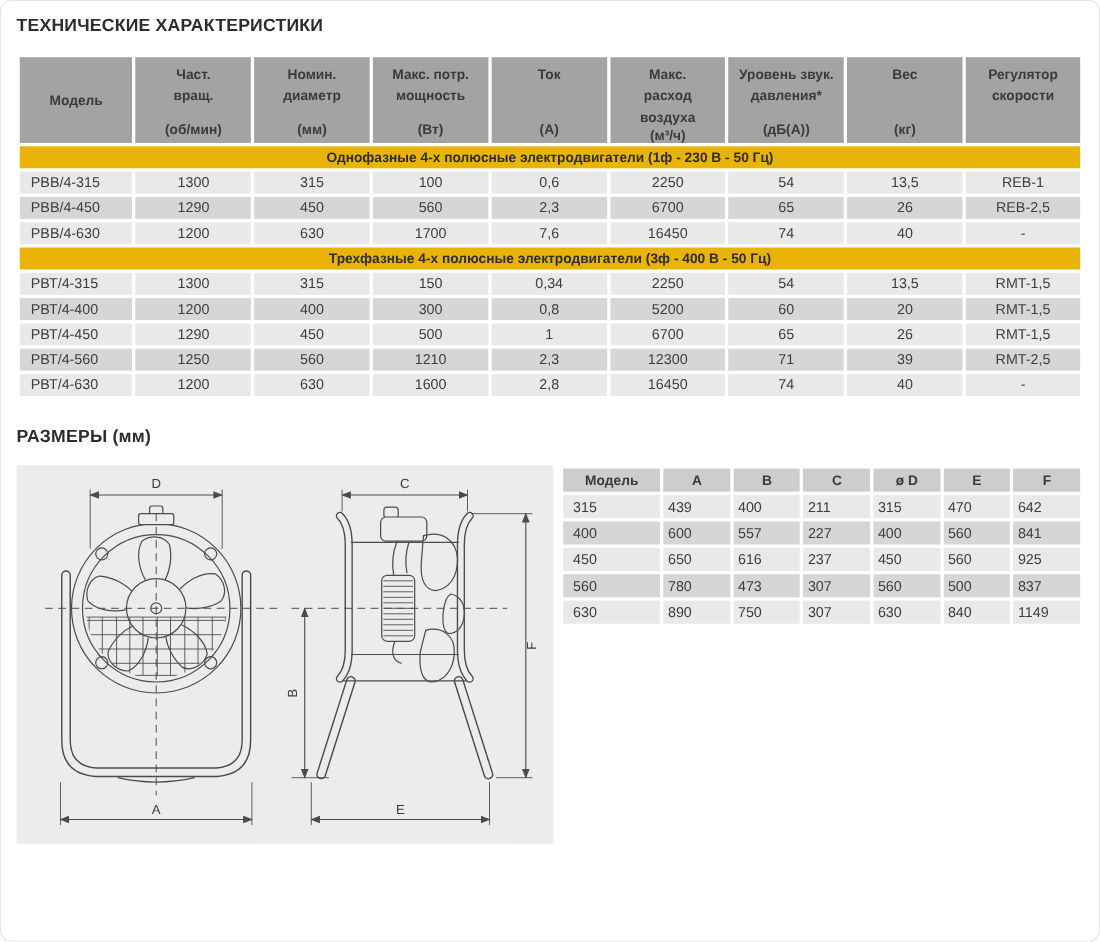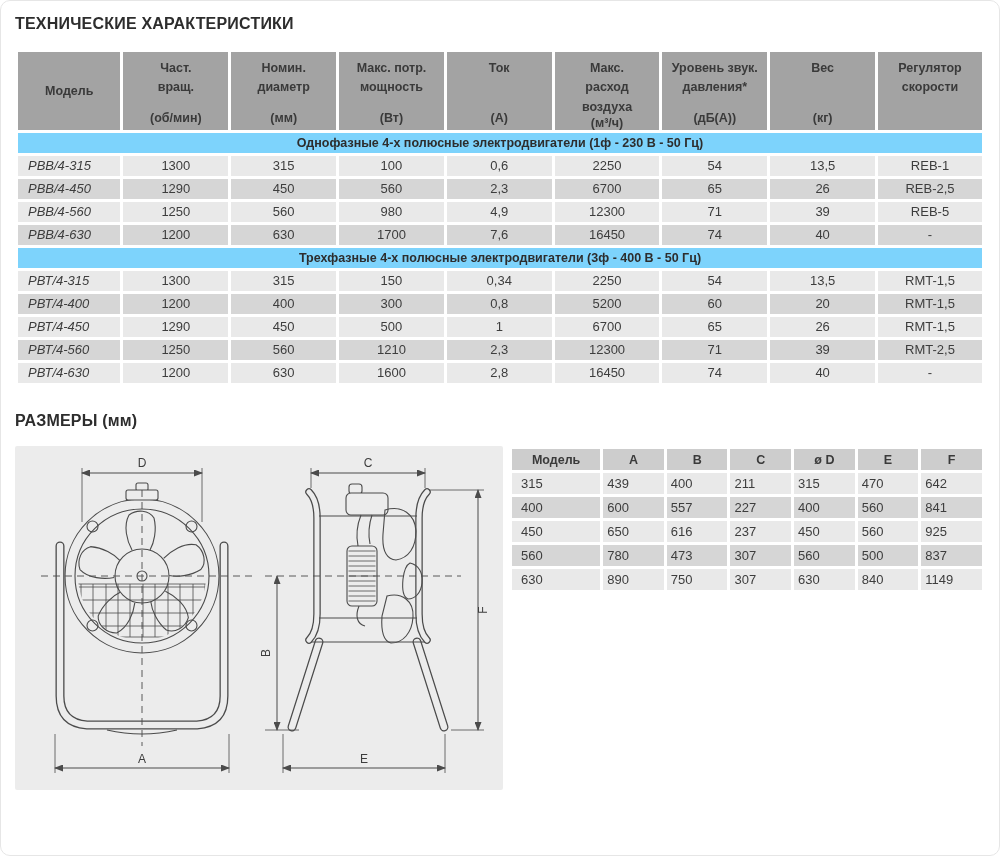--- a/index.html
+++ b/index.html
@@ -14,22 +14,22 @@
   .spec col{width:11.15%;} .spec col.c1{width:10.9%;} .spec col.c9{width:auto;}
   .spec th{background:#a3a3a3;font-weight:bold;font-size:12.5px;color:#3a3a3a;
            vertical-align:top;padding:7px 2px 6px;height:78px;box-sizing:border-box;}
   .hwrap{display:flex;flex-direction:column;justify-content:space-between;align-items:center;height:65px;}
   th.model .hwrap{justify-content:center;}
   .hname{white-space:pre-line;line-height:1.55;}
   .hunit{line-height:1;}
   .spec td{background:#e9e9e9;text-align:center;font-size:13px;height:20px;
            padding:0 4px;line-height:20px;white-space:nowrap;overflow:hidden;}
   .spec tbody.data tr:nth-child(even) td{background:#d6d6d6;}
-  .spec tbody.data td:first-child{text-align:left;padding-left:10px;font-style:italic;}
-  .spec tbody.sechead td{background:#7dd3fc;font-weight:bold;color:#2d2d2d;font-size:12.5px;height:20px;}
+  .spec tbody.data td:first-child{text-align:left;padding-left:10px;}
+  .spec tbody.sechead td{background:#eab308;font-weight:bold;color:#2d2d2d;font-size:12.5px;height:20px;}
   
   .bottom{display:flex;gap:6px;align-items:flex-start;margin-top:16px;}
   .panel{flex:none;width:488px;height:344px;background:#ececec;border-radius:2px;}
   .panel svg{display:block;width:488px;height:344px;}
   table.dims{flex:1;}
   .dims col{width:13.4%;} .dims col.c1{width:19.5%;}
   .dims th{background:#cdcdcd;font-weight:bold;font-size:12.5px;color:#3a3a3a;height:21px;padding:0 2px;}
   .dims td{background:#e9e9e9;text-align:left;font-size:13px;height:21px;padding:0 4px;line-height:21px;}
   .dims tbody tr:nth-child(even) td{background:#d6d6d6;}
   .dims tbody td:first-child{text-align:left;padding-left:9px;}
@@ -150,31 +150,20 @@
         <tr>
           <td>РВВ/4-450</td>
           <td>1290</td>
           <td>450</td>
           <td>560</td>
           <td>2,3</td>
           <td>6700</td>
           <td>65</td>
           <td>26</td>
           <td>REB-2,5</td>
-        </tr>
-        <tr>
-          <td>РВВ/4-560</td>
-          <td>1250</td>
-          <td>560</td>
-          <td>980</td>
-          <td>4,9</td>
-          <td>12300</td>
-          <td>71</td>
-          <td>39</td>
-          <td>REB-5</td>
         </tr>
         <tr>
           <td>РВВ/4-630</td>
           <td>1200</td>
           <td>630</td>
           <td>1700</td>
           <td>7,6</td>
           <td>16450</td>
           <td>74</td>
           <td>40</td>

